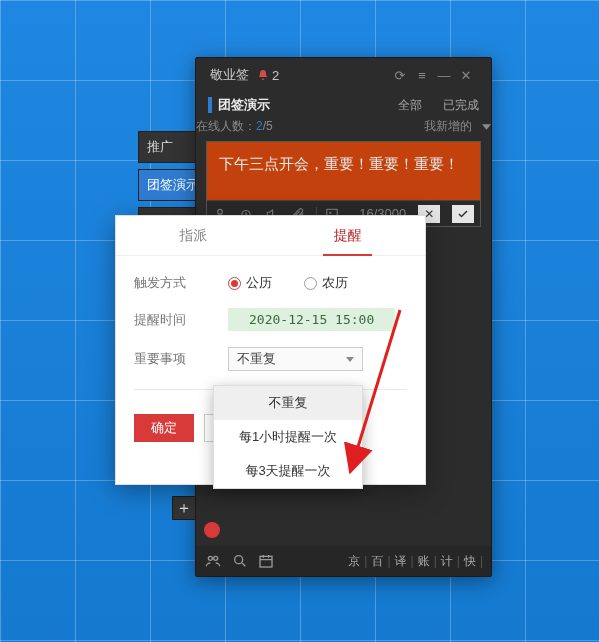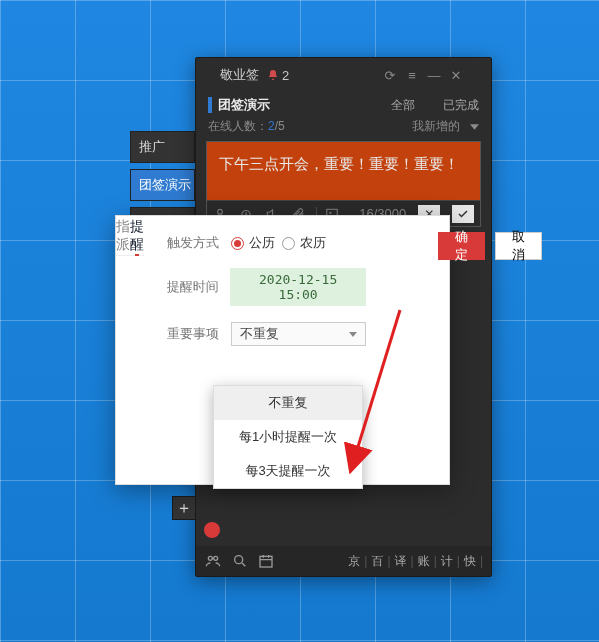--- a/index.html
+++ b/index.html
@@ -10,31 +10,31 @@
     repeating-linear-gradient(to bottom, rgba(255,255,255,.25) 0 1px, transparent 1px 80px);
     pointer-events:none; }
   .desktop { position: absolute; inset: 0; background: linear-gradient(#1f87e1,#1479cf); }
 
   
   .app {
     position: absolute; left: 195px; top: 57px; width: 297px; height: 520px;
     background: #2c2c2c; border: 1px solid #1a1a1a; border-radius: 2px;
     box-shadow: 0 4px 20px rgba(0,0,0,.4);
   }
-  .titlebar { height: 34px; display: flex; align-items: center; padding: 0 24px; color: #d0d0d0; font-size: 13px; }
+  .titlebar { height: 34px; display: flex; align-items: center; padding: 0 14px; color: #d0d0d0; font-size: 13px; }
   .titlebar .bell { color: #d24a4a; margin-left: 8px; font-size: 13px; display:flex; align-items:center; gap:3px;}
   .titlebar .tcount { color:#c8c8c8; }
   .titlebar .spacer { flex: 1; }
   .titlebar .wicon { width: 22px; text-align: center; color: #888; font-size: 13px; }
   .header2 { display:flex; align-items:center; padding: 4px 12px 2px; color:#a8a8a8; font-size:13px; gap:10px;}
   .header2 .grp { display:flex; align-items:center; gap:6px;}
   .header2 .bar { width:4px; height:16px; background:#2f7bd1; }
   .header2 .grpname { color:#eaeaea; font-weight:600;}
-  .header2 .right-tabs { margin-left:auto; display:flex; gap:28px; font-size:12px;text-align:right;}
-  .subhead { display:flex; align-items:flex-start; padding: 2px 12px 6px; color:#8a8a8a; font-size:12px;}
+  .header2 .right-tabs { margin-left:auto; display:flex; gap:21px; font-size:12px;text-align:right;}
+  .subhead { display:flex; align-items:flex-start; padding: 2px 0 6px; color:#8a8a8a; font-size:12px;}
   .subhead .online .cur{ color:#2f7bd1;}
   .subhead .mine { margin-left:auto; display:flex; align-items:center; gap:10px;}
 
   .note-block { margin: 0 10px; border:1px solid #555; background:#c2410c; }
   .note-text { padding: 10px 12px; color:#e8e8e8; font-size:15px; line-height:1.6; min-height:58px;}
   .note-bar { display:flex; align-items:center; height:26px; padding:0 6px; background:#2a2a2a; border-top:1px solid #444; gap:8px;}
   .nbicon { width:18px; text-align:center; color:#7a7a7a; font-size:13px;}
   .divider { width:1px; height:14px; background:#4a4a4a;}
   .note-bar .spacer{flex:1;}
   .charcount { color:#8a8a8a; font-size:13px;}
@@ -44,42 +44,42 @@
   
   .plus { position:absolute; left:-24px; bottom:56px; width:24px; height:24px; background:#333; color:#ddd; display:flex; align-items:center; justify-content:center; font-size:16px; border:1px solid #1a1a1a;}
   .red-dot { position:absolute; left:8px; bottom:38px; width:16px; height:16px; border-radius:50%; background:#d83a3a; }
   .footer { position:absolute; left:0; right:0; bottom:0; height:30px; background:#262626; display:flex; align-items:center; padding:0 8px; gap:10px; color:#9a9a9a; font-size:14px;}
   .fspacer{flex:1;}
   .quick { display:flex; gap:4px; font-size:12px; color:#aaa;}
   .quick span{ display:flex; align-items:center;}
   .quick .sep{ color:#555;}
 
   
-  .sidetabs { position:absolute; left:130px; top:131px; width:65px; }
+  .sidetabs { position:absolute; left:138px; top:131px; width:65px; }
   .sidetab { height:32px; margin-bottom:6px; background:#333; color:#ddd; font-size:13px; display:flex; align-items:center; padding-left:8px; border:1px solid #222; white-space:nowrap; overflow:hidden;}
   .sidetab.active { background:#2f7bd1; color:#fff;}
 
   
   .popup {
-    position:absolute; left:115px; top:215px; width:335px; height:270px;
+    position:absolute; left:115px; top:215px; width:311px; height:270px;
     background:#fff; border:1px solid #ddd; box-shadow:0 6px 24px rgba(0,0,0,.35);
-    display:flex; 
+    display:flex; flex-direction:column;
   }
   .ptabs { display:flex; height:40px; border-bottom:1px solid #eee;}
   .ptab { flex:1; display:flex; align-items:center; justify-content:center; font-size:14px; color:#888;}
-  .ptab.active { color:#0f172a; position:relative;}
+  .ptab.active { color:#b91c1c; position:relative;}
   .ptab.active::after{ content:""; position:absolute; bottom:-1px; left:34%; right:34%; height:2px; background:#d83a3a;}
   .pbody { padding: 18px 18px 10px; font-size:13px; color:#555;}
-  .prow { display:flex; align-items:center; margin-bottom:16px; gap:7px;text-align:center;}
+  .prow { display:flex; align-items:center; margin-bottom:16px; gap:32px;}
   .plabel { width:62px; color:#777; font-size:13px;}
   .radio { display:flex; align-items:center; gap:5px; font-size:13px; color:#333;}
   .radio .dot{ width:13px; height:13px; border-radius:50%; border:1px solid #d83a3a; display:flex; align-items:center; justify-content:center;}
   .radio .dot.inner::after{content:""; width:7px; height:7px; border-radius:50%; background:#d83a3a;}
   .radio.alt .dot{ border-color:#999;}
-  .datebox { background:#def0de; padding:4px 6px; font-family:monospace; font-size:13px; color:#3a6a3a;}
+  .datebox { background:#def0de; padding:4px 21px; font-family:monospace; font-size:13px; color:#3a6a3a;}
   .selectbox { position:relative; width:135px; height:24px; border:1px solid #ccc; background:#fafafa; display:flex; align-items:center; padding:0 8px; font-size:13px; color:#444;}
   .selectbox .caret { margin-left:auto; border-left:4px solid transparent; border-right:4px solid transparent; border-top:5px solid #888;}
   .hr { height:1px; background:#e8e8e8; margin:0 18px 8px;}
   .pactions { display:flex; justify-content:flex-start; gap:10px; padding:0 18px 14px;margin-top:16px;}
   .btn { height:28px; padding:0 16px; font-size:13px; border:1px solid #ccc; background:#fff; display:flex; align-items:center;}
   .btn.primary { background:#d83a3a; color:#fff; border-color:#d83a3a;}
 
   
   .dropdown {
     position:absolute; left:213px; top:385px; width:150px; background:#fff;

